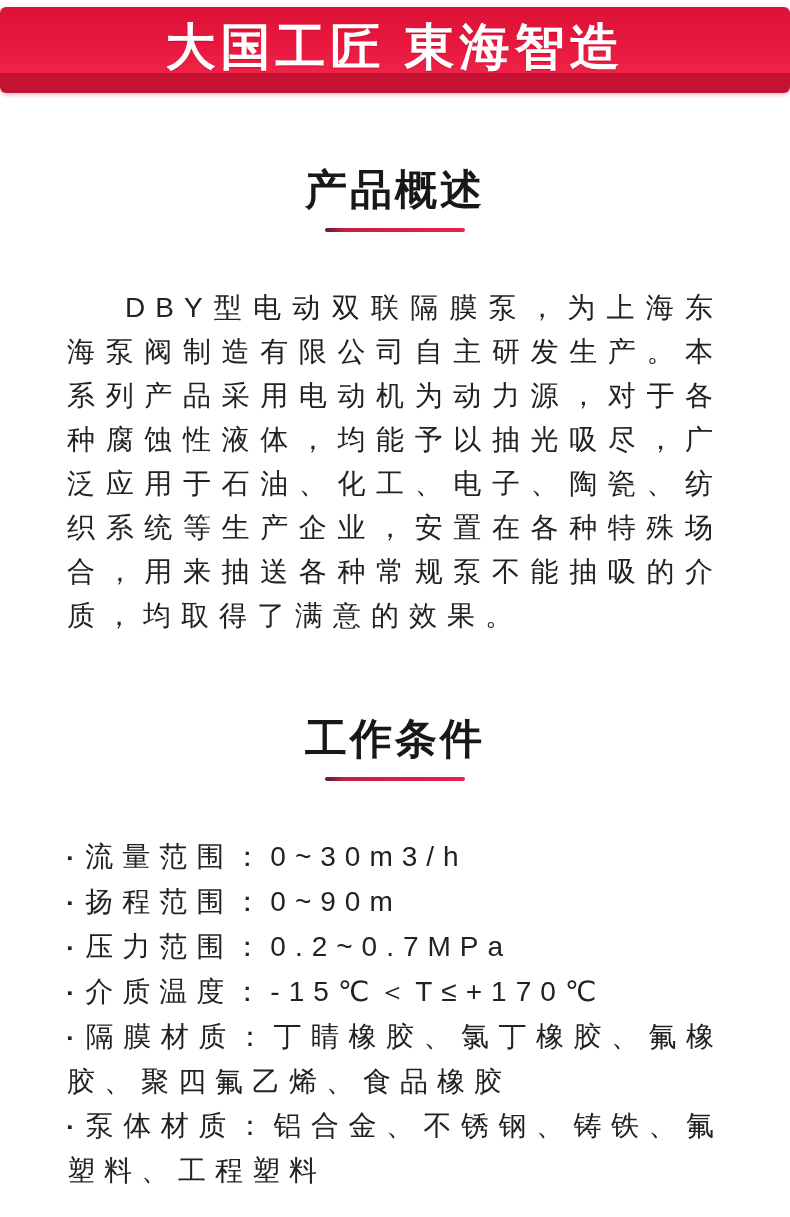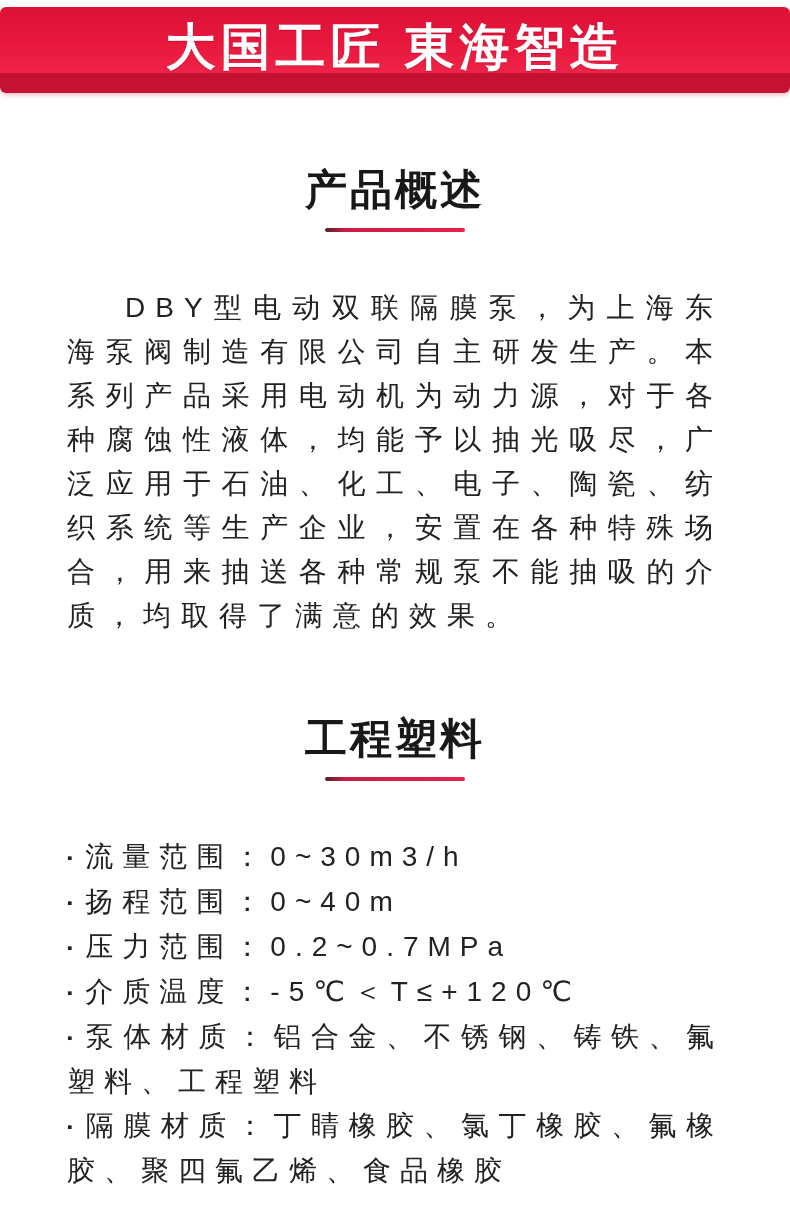--- a/index.html
+++ b/index.html
@@ -100,38 +100,38 @@
     <span class="banner-title">大国工匠 東海智造</span>
   </header>
 
   <section class="section-overview">
     <h2 class="section-title">产品概述</h2>
     <div class="title-rule"></div>
     <p class="para">DBY型电动双联隔膜泵，为上海东海泵阀制造有限公司自主研发生产。本系列产品采用电动机为动力源，对于各种腐蚀性液体，均能予以抽光吸尽，广泛应用于石油、化工、电子、陶瓷、纺织系统等生产企业，安置在各种特殊场合，用来抽送各种常规泵不能抽吸的介质，均取得了满意的效果。</p>
   </section>
 
   <section class="section-conditions">
-    <h2 class="section-title">工程塑料</h2>
+    <h2 class="section-title">工作条件</h2>
     <div class="title-rule"></div>
 
     <div class="cond-list">
       <div class="cond-item">
         <span class="bullet">▪</span><span>流量范围：0~30m3/h</span>
       </div>
       <div class="cond-item">
-        <span class="bullet">▪</span><span>扬程范围：0~40m</span>
+        <span class="bullet">▪</span><span>扬程范围：0~90m</span>
       </div>
       <div class="cond-item">
         <span class="bullet">▪</span><span>压力范围：0.2~0.7MPa</span>
       </div>
       <div class="cond-item">
-        <span class="bullet">▪</span><span>介质温度：-5℃＜T≤+120℃</span>
+        <span class="bullet">▪</span><span>介质温度：-15℃＜T≤+170℃</span>
+      </div>
+      <div class="cond-item">
+        <span class="bullet">▪</span><span>隔膜材质：丁睛橡胶、氯丁橡胶、氟橡胶、聚四氟乙烯、食品橡胶</span>
       </div>
       <div class="cond-item">
         <span class="bullet">▪</span><span>泵体材质：铝合金、不锈钢、铸铁、氟塑料、工程塑料</span>
-      </div>
-      <div class="cond-item">
-        <span class="bullet">▪</span><span>隔膜材质：丁睛橡胶、氯丁橡胶、氟橡胶、聚四氟乙烯、食品橡胶</span>
       </div>
     </div>
   </section>
 
 </div>
 
 </body></html>

